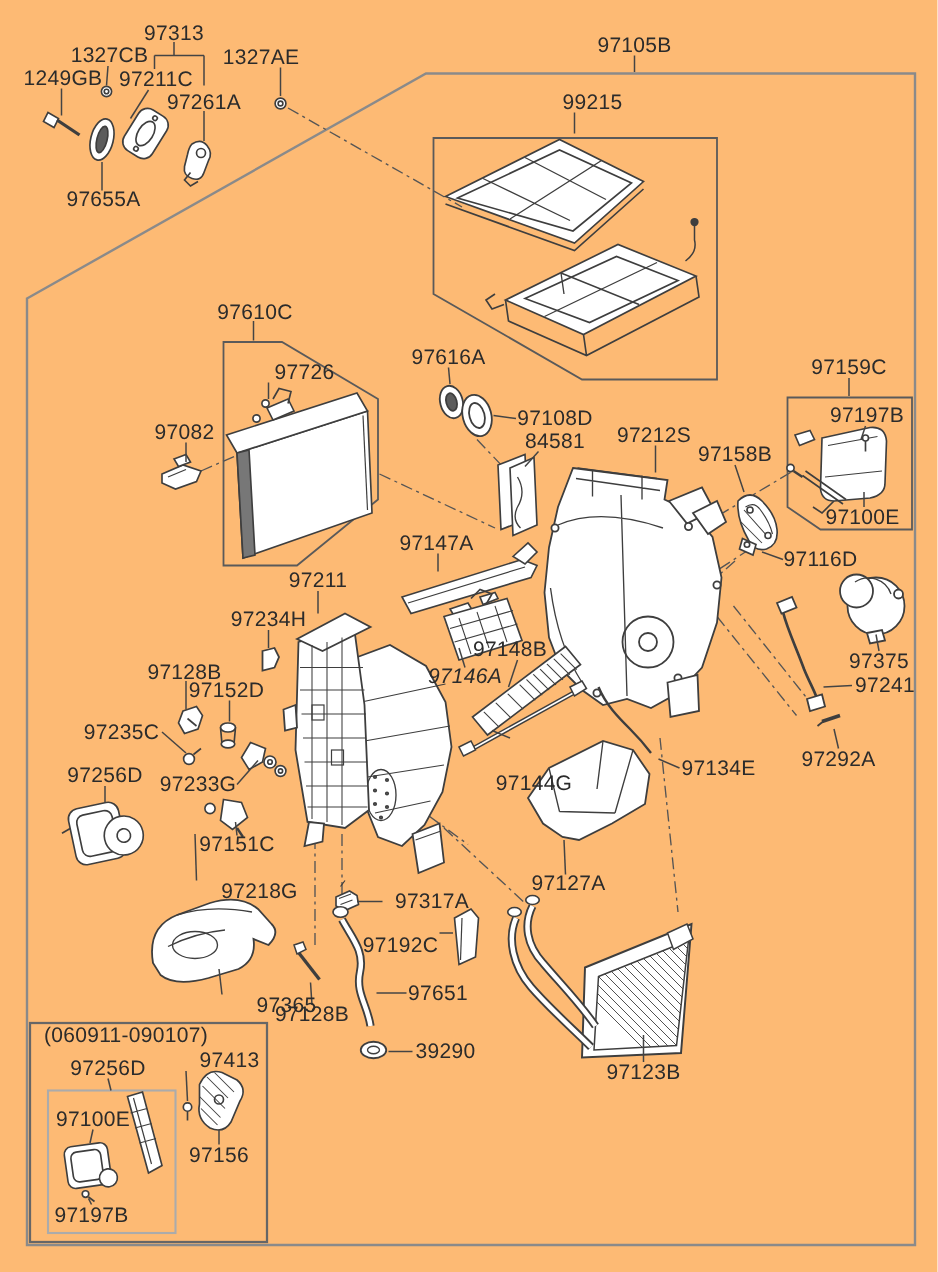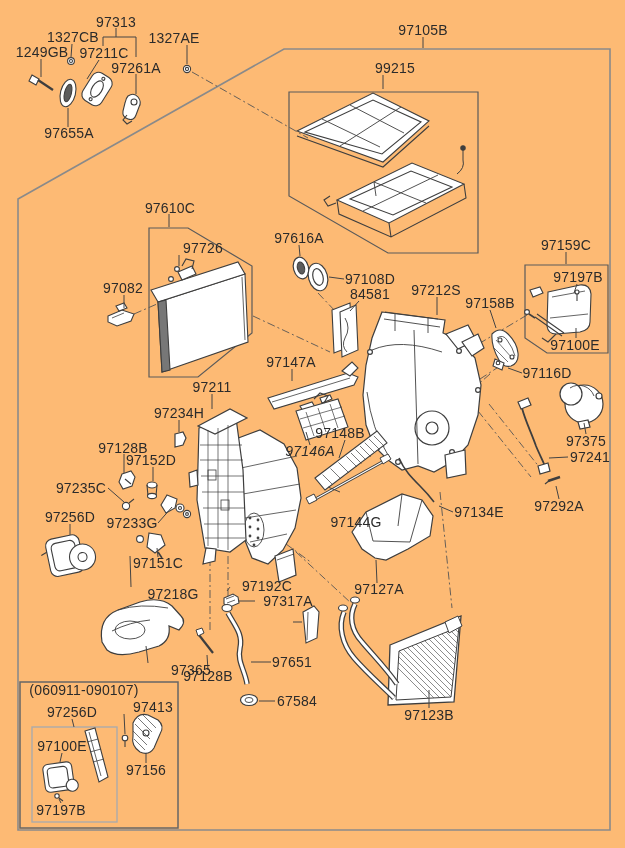--- a/index.html
+++ b/index.html
@@ -386,24 +386,24 @@
       <div class="part-label" style="left: 123px; top: 448px;">97128B</div>
       <div class="part-label" style="left: 151px; top: 460px;">97152D</div>
       <div class="part-label" style="left: 81px; top: 488px;">97235C</div>
       <div class="part-label" style="left: 132px; top: 523px;">97233G</div>
       <div class="part-label" style="left: 70px; top: 517px;">97256D</div>
       <div class="part-label" style="left: 158px; top: 563px; text-align: center;">97151C</div>
       <div class="part-label" style="left: 133px; top: 594px; margin-left: 40px;">97218G</div>
       <div class="part-label" style="left: 147px; top: 670px; margin-left: 44px;">97365</div>
       <div class="part-label" style="left: 379px; top: 589px;">97127A</div>
       <div class="part-label" style="left: 288px; top: 601px;">97317A</div>
-      <div class="part-label" style="left: 267px; top: 586px; text-align: center;">97192C</div>
+      <div class="part-label" style="left: 267px; top: 630px; text-align: center;">97192C</div>
       <div class="part-label" style="left: 292px; top: 662px;">97651</div>
       <div class="part-label" style="left: 208px; top: 676px;">97128B</div>
-      <div class="part-label" style="left: 297px; top: 701px;">67584</div>
+      <div class="part-label" style="left: 297px; top: 701px;">39290</div>
       <div class="part-label" style="left: 429px; top: 715px;">97123B</div>
       <div class="part-label" style="left: 84px; top: 690px;">(060911-090107)</div>
       <div class="part-label" style="left: 72px; top: 712px;">97256D</div>
       <div class="part-label" style="left: 133px; top: 707px; margin-left: 20px;">97413</div>
       <div class="part-label" style="left: 62px; top: 746px;">97100E</div>
       <div class="part-label" style="left: 146px; top: 770px;">97156</div>
       <div class="part-label" style="left: 61px; top: 810px;">97197B</div>
     </div>
 </div>
 

